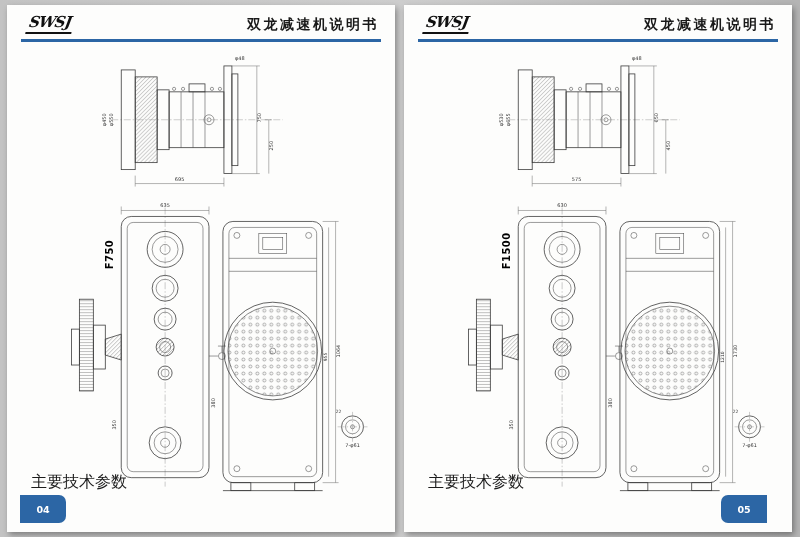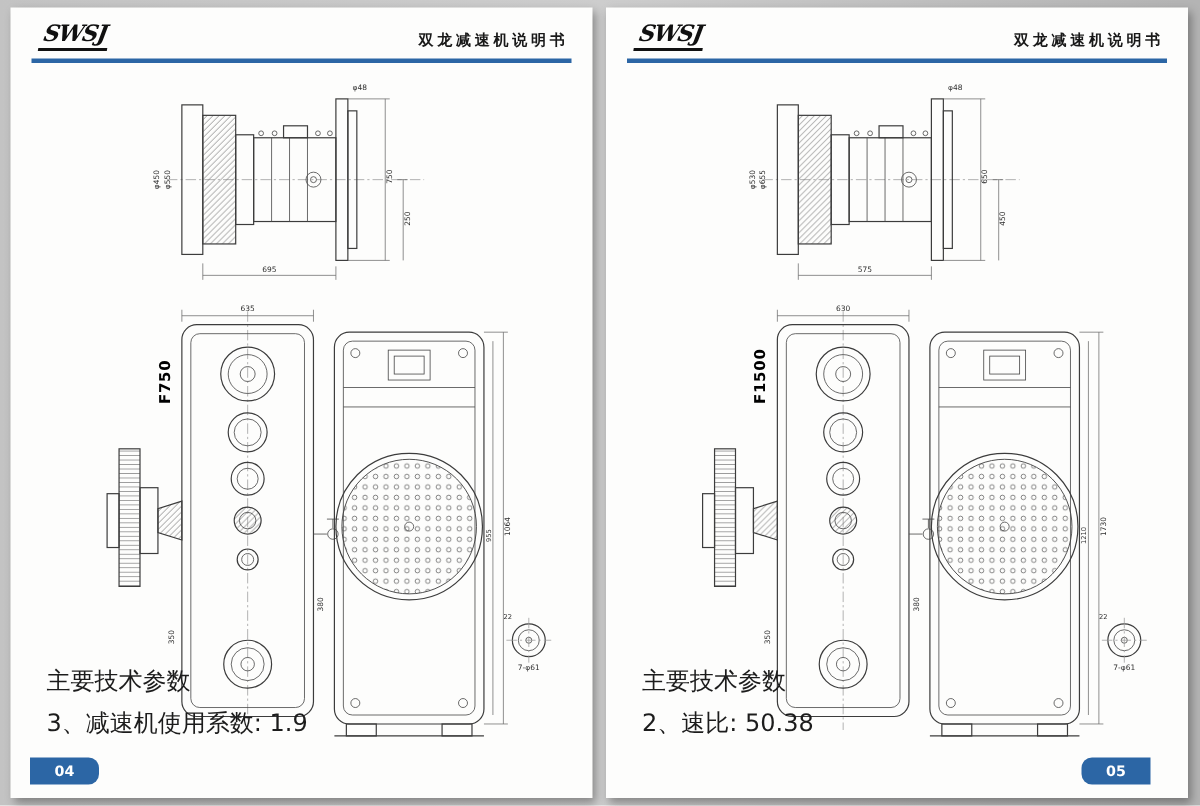--- a/index.html
+++ b/index.html
@@ -13,27 +13,27 @@
     position:relative;width:388px;height:527px;background:#fdfdfc;
     box-shadow:2px 3px 6px rgba(0,0,0,.35);
     display:flex;flex-direction:column;box-sizing:border-box;
   }
   .header{display:flex;justify-content:space-between;align-items:flex-end;padding:9px 16px 2px 20px}
   .logo{
     font-family:"DejaVu Serif","Liberation Serif",serif;font-style:italic;font-weight:bold;
     font-size:15px;color:#101010;border-bottom:2px solid #111;
     transform:skewX(-10deg);padding:0 2px 1px;letter-spacing:-1px;line-height:1.1;
   }
-  .title{font-weight:bold;font-size:10px;letter-spacing:2.5px;color:#191919}
+  .title{font-weight:bold;font-size:14px;letter-spacing:2.5px;color:#191919}
   .rule{height:3px;background:#2c66a5;margin:3px 14px 0 14px}
   .drawing{flex:1;position:relative}
   .drawing svg{position:absolute;inset:0;width:100%;height:100%}
   .params{position:absolute;left:24px;bottom:36px;font-size:16px;color:#1c1c1c;line-height:1.75}
   .page-pill{
-    position:absolute;bottom:9px;height:18px;width:46px;background:#2c66a5;color:#fff;
+    position:absolute;bottom:9px;height:28px;width:46px;background:#2c66a5;color:#fff;
     font-size:9.5px;font-weight:bold;display:flex;align-items:center;justify-content:center;
   }
   .page:nth-child(1) .page-pill{left:13px;border-radius:0 7px 7px 0}
   .page:nth-child(2) .page-pill{right:25px;border-radius:7px 0 0 7px}
 
   
   .o{fill:none;stroke:#3c3c3c;stroke-width:0.8}
   .o2{fill:none;stroke:#4a4a4a;stroke-width:0.55}
   .d{stroke:#6a6a6a;stroke-width:0.5}
   .cl{stroke:#999;stroke-width:0.5;stroke-dasharray:7 2 1.5 2;fill:none}
@@ -173,21 +173,20 @@
           <line class="cl" x1="344" y1="371" x2="344" y2="401"></line>
           <line class="cl" x1="329" y1="386" x2="359" y2="386"></line>
           <text x="344" y="406" text-anchor="middle">7-φ61</text>
           <text class="sm" x="330" y="372" text-anchor="middle">22</text>
         </g>
       </svg>
     </div>
 
     <div class="params">
       <div class="params-title">主要技术参数</div>
-      <div class="params-line">3、减速机使用系数: 1.9</div>
     </div>
 
     <div class="page-pill">
       <span>04</span>
     </div>
   </div>
 
   <div class="page">
     <div class="header">
       <div class="logo">SWSJ</div>
@@ -299,20 +298,19 @@
           <line class="cl" x1="344" y1="371" x2="344" y2="401"></line>
           <line class="cl" x1="329" y1="386" x2="359" y2="386"></line>
           <text x="344" y="406" text-anchor="middle">7-φ61</text>
           <text class="sm" x="330" y="372" text-anchor="middle">22</text>
         </g>
       </svg>
     </div>
 
     <div class="params">
       <div class="params-title">主要技术参数</div>
-      <div class="params-line">2、速比: 50.38</div>
     </div>
 
     <div class="page-pill">
       <span>05</span>
     </div>
   </div>
 </div>
 
 </body></html>

